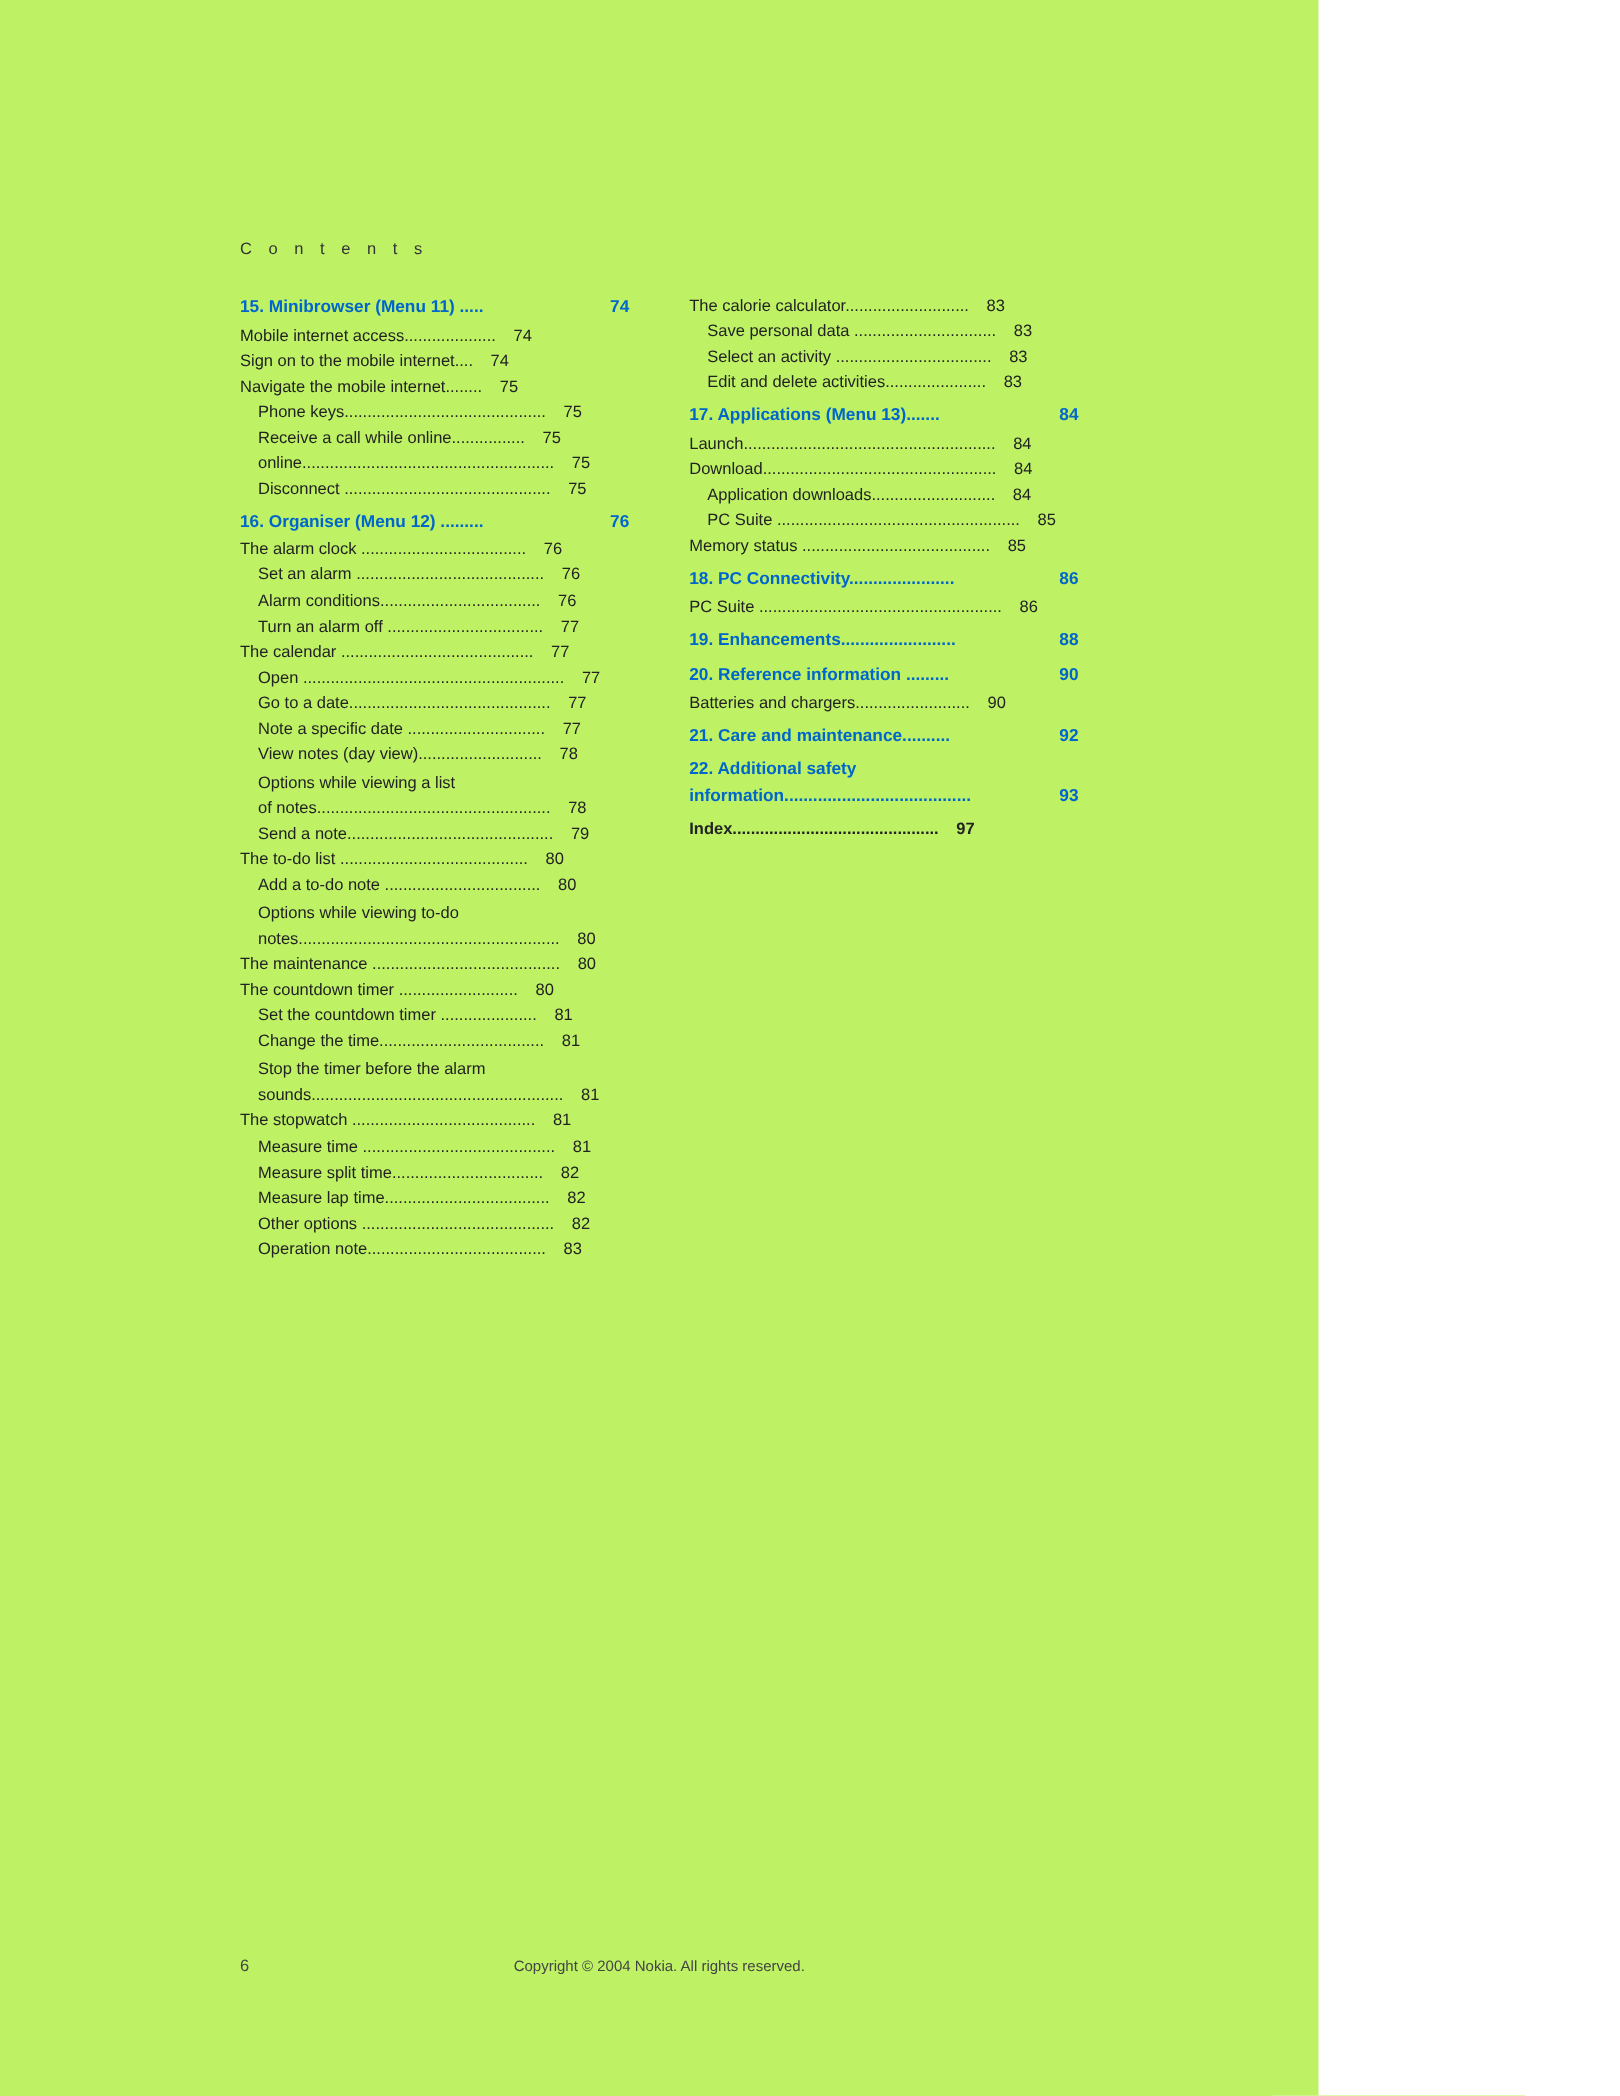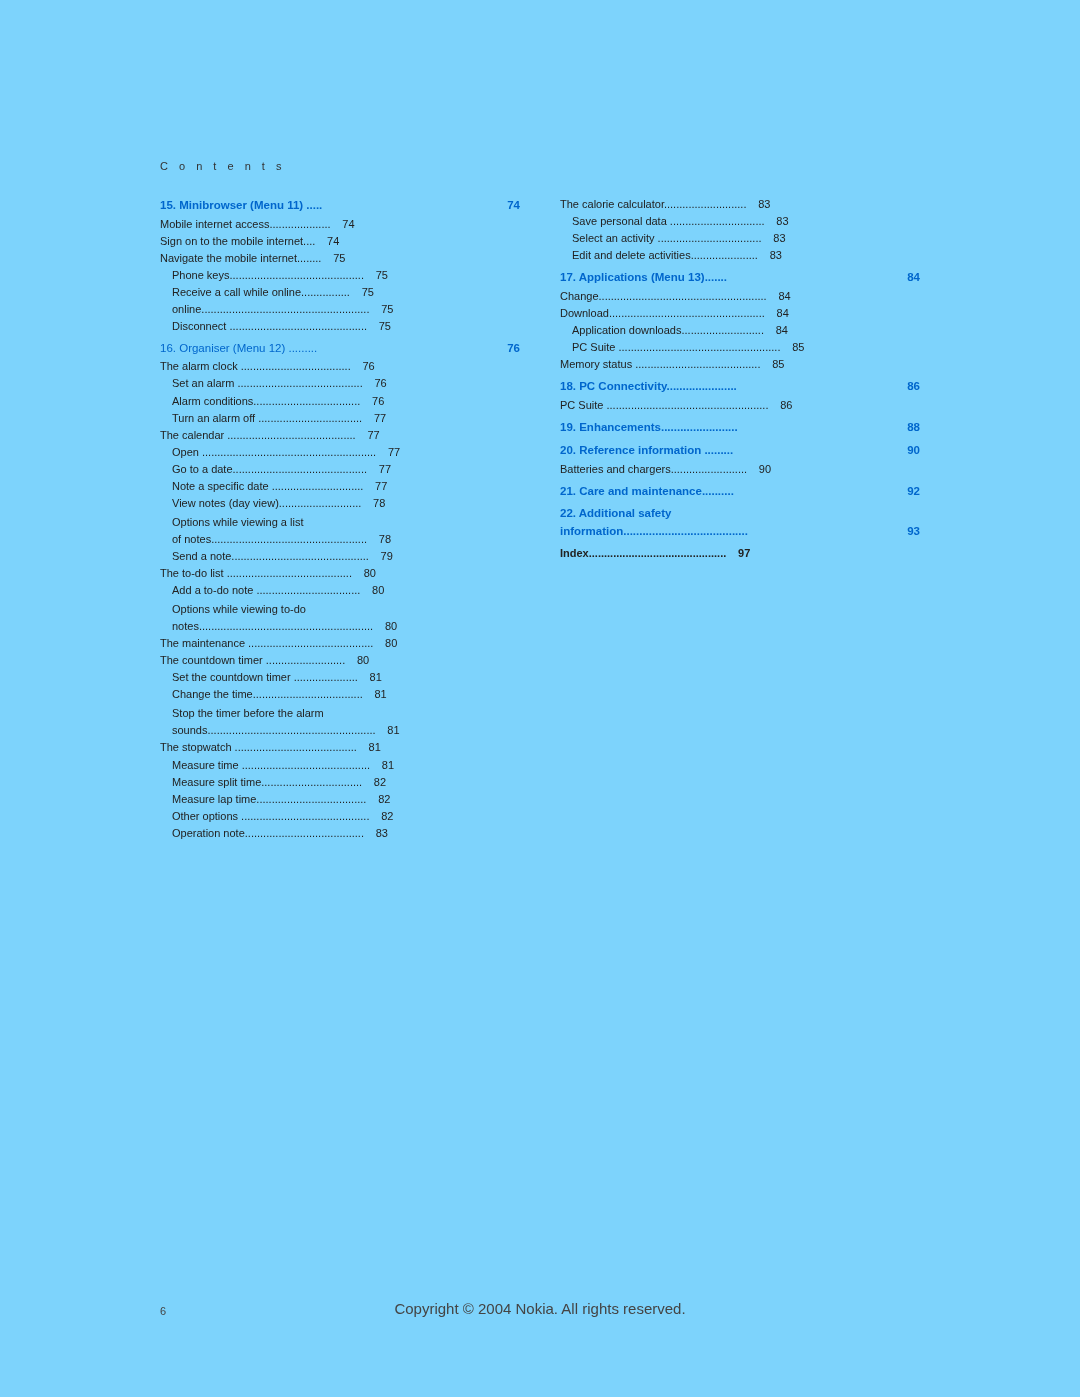--- a/index.html
+++ b/index.html
@@ -10,23 +10,23 @@
 
     body {
       background: #ffffff;
       font-family: 'Arial', sans-serif;
       width: 1080px;
       min-height: 1397px;
       position: relative;
     }
 
     .page {
-      width: 1080px;
+      width: 879px;
       min-height: 1397px;
-      background: #7dd3fc;
+      background: #bef264;
       padding: 160px 160px 80px 160px;
       position: relative;
     }
 
     .contents-label {
       font-size: 11px;
       letter-spacing: 4px;
       color: #333;
       margin-bottom: 24px;
       font-weight: normal;
@@ -91,21 +91,21 @@
     }
 
     .footer {
       position: absolute;
       bottom: 80px;
       left: 0;
       right: 0;
       display: flex;
       justify-content: center;
       align-items: center;
-      font-size: 15px;
+      font-size: 10px;
       color: #444;
     }
 
     .footer-left {
       position: absolute;
       bottom: 80px;
       left: 160px;
       font-size: 11px;
       color: #444;
     }
@@ -147,21 +147,21 @@
         <div class="normal-row indent1">
           <span class="label">online.......................................................</span>
           <span class="num">75</span>
         </div>
         <div class="normal-row indent1">
           <span class="label">Disconnect .............................................</span>
           <span class="num">75</span>
         </div>
         <div style="height: 4px;"></div>
         <div class="section-title-row">
-          <span class="label" style="color: rgb(0, 102, 204); font-weight: normal; font-size: 11.5px;">16. Organiser (Menu 12) .........</span>
+          <span class="label" style="color: rgb(0, 102, 204); font-weight: bold; font-size: 11.5px;">16. Organiser (Menu 12) .........</span>
           <span style="flex: 1 1 0%;"></span>
           <span class="num" style="color: rgb(0, 102, 204); font-weight: bold;">76</span>
         </div>
         <div class="normal-row">
           <span class="label">The alarm clock ....................................</span>
           <span class="num">76</span>
         </div>
         <div class="normal-row indent1">
           <span class="label">Set an alarm .........................................</span>
           <span class="num">76</span>
@@ -280,21 +280,21 @@
           <span class="label">Edit and delete activities......................</span>
           <span class="num">83</span>
         </div>
         <div style="height: 4px;"></div>
         <div class="section-title-row">
           <span class="label" style="color: rgb(0, 102, 204); font-weight: bold; font-size: 11.5px;">17. Applications (Menu 13).......</span>
           <span style="flex: 1 1 0%;"></span>
           <span class="num" style="color: rgb(0, 102, 204); font-weight: bold;">84</span>
         </div>
         <div class="normal-row">
-          <span class="label">Change.......................................................</span>
+          <span class="label">Launch.......................................................</span>
           <span class="num">84</span>
         </div>
         <div class="normal-row">
           <span class="label">Download...................................................</span>
           <span class="num">84</span>
         </div>
         <div class="normal-row indent1">
           <span class="label">Application downloads...........................</span>
           <span class="num">84</span>
         </div>

